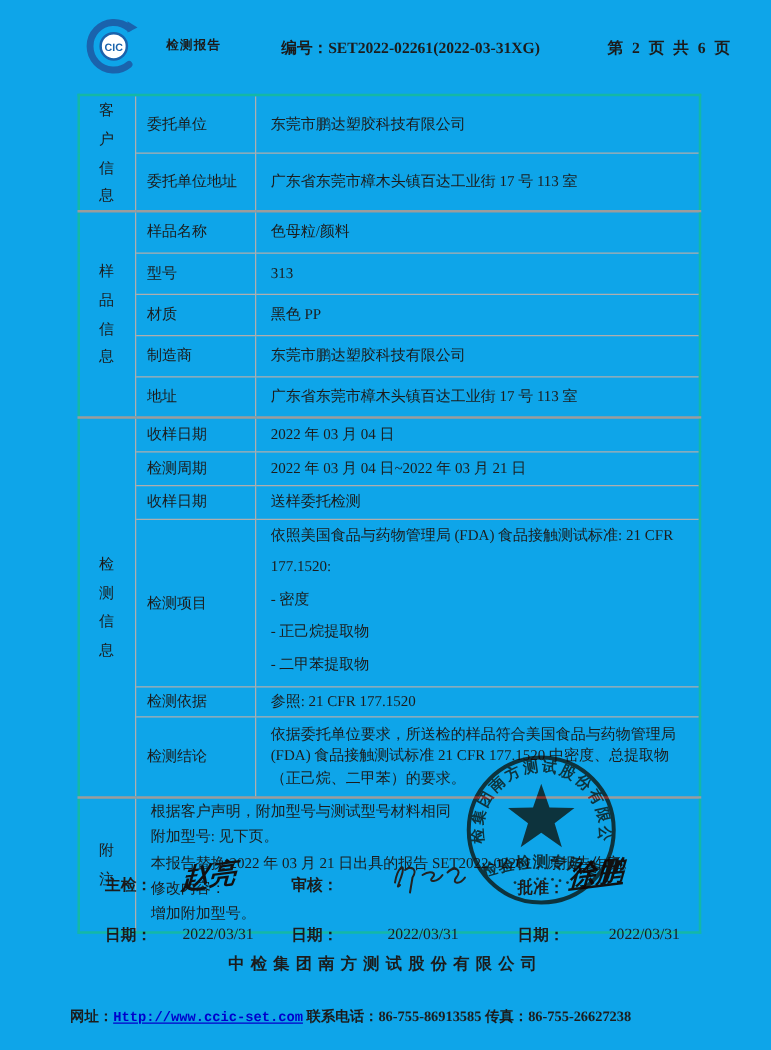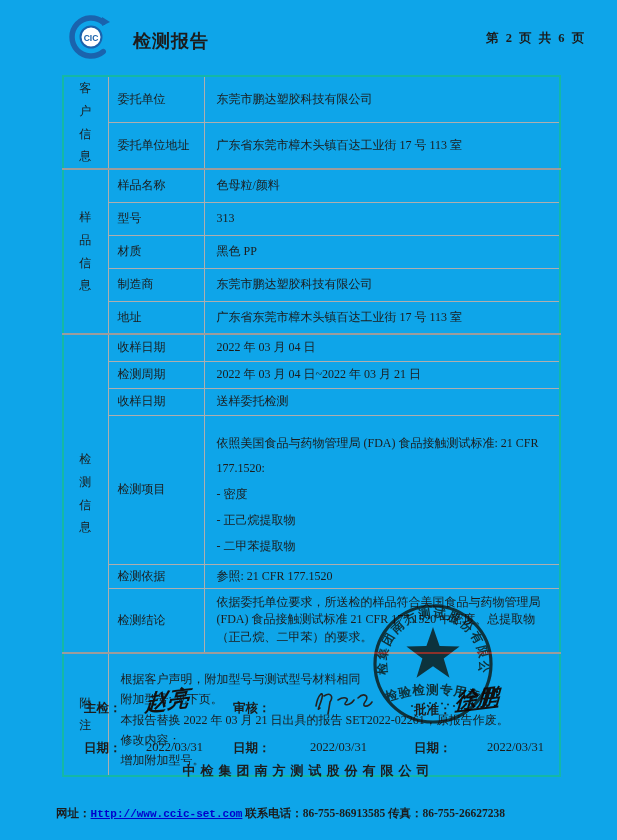--- a/index.html
+++ b/index.html
@@ -2,34 +2,34 @@
 <html><head>
 <meta charset="utf-8">
 <style>
   * { margin:0; padding:0; box-sizing:border-box; }
   html,body { background:#ffffff; }
   body { font-family:"Liberation Serif","DejaVu Serif",serif; color:#1c1c1c; }
   .page { position:relative; width:617px; height:840px; background:#0ea5e9; overflow:hidden; }
 
   
   .logo { position:absolute; left:62px; top:13px; width:58px; height:48px; }
-  .hdr-title { position:absolute; left:133px; top:29px; font-size:18px; font-weight:bold; letter-spacing:1px; }
+  .hdr-title { position:absolute; left:133px; top:29px; font-size:10px; font-weight:bold; letter-spacing:1px; }
   .hdr-no { position:absolute; left:225px; top:30px; font-size:12.5px; font-weight:bold; }
   .hdr-page { position:absolute; left:486px; top:30px; font-size:12.5px; font-weight:bold; letter-spacing:2px; }
 
   
   table.info-table { position:absolute; left:62px; top:75px; width:497px; border-collapse:collapse; table-layout:fixed; }
   table.info-table { border:2px solid #14b8a6; }
   table.info-table td { border:1px solid #aeaeae; font-size:12px; vertical-align:middle; overflow:hidden; }
   col.c1 { width:45px; } col.c2 { width:96px; } col.c3 { width:356px; }
   td.glabel { text-align:center; line-height:1.9; letter-spacing:1px; padding:0 9px; }
   td.flabel { padding-left:9px; }
   td.fvalue { padding-left:12px; padding-right:8px; }
   tr.gsep td { border-top:2px solid #9c9c9c; }
-  td.lines { vertical-align:middle; padding-top:15px; padding-bottom:4px; }
+  td.lines { vertical-align:middle; padding-top:0; padding-bottom:4px; }
   td.lines .ln { line-height:2.15; }
   td.lines-tight .ln { line-height:1.7; }
   td.para { line-height:1.48; padding-top:5px; padding-bottom:5px; }
 
   
   .abs { position:absolute; }
   .sig-label { font-size:12.5px; font-weight:bold; }
   .sig-name { font-size:22px; font-weight:bold; font-style:italic; font-family:"DejaVu Serif",serif; color:#111; display:inline-block; transform:rotate(-7deg) skewX(-10deg); }
   .date-val { font-size:12.5px; }
 
@@ -47,20 +47,21 @@
 
 <div class="page">
 
   <svg class="logo" viewBox="0 0 58 48">
     <path d="M41.2 9.4 A 19 19 0 1 0 41.2 38.6" fill="none" stroke="#1a63ad" stroke-width="5.5" stroke-linecap="round"></path>
     <path d="M40 4 L48 9 L40 13 Z" fill="#1a63ad"></path>
     <circle cx="29" cy="24" r="10.5" fill="#ffffff" stroke="#1a63ad" stroke-width="2"></circle>
     <text x="29" y="27.5" text-anchor="middle" font-size="8.5" font-weight="bold" fill="#1a63ad" font-family="Liberation Sans, sans-serif">CIC</text>
   </svg>
   <div class="hdr-title">检测报告</div>
+  <div class="hdr-no"><span>编号：</span><span>SET2022-02261(2022-03-31XG)</span></div>
   <div class="hdr-page">第 2 页 共 6 页</div>
 
   <table class="info-table">
     <colgroup>
         <col class="c1">
         <col class="c2">
         <col class="c3">
       </colgroup>
     <tbody>
 

